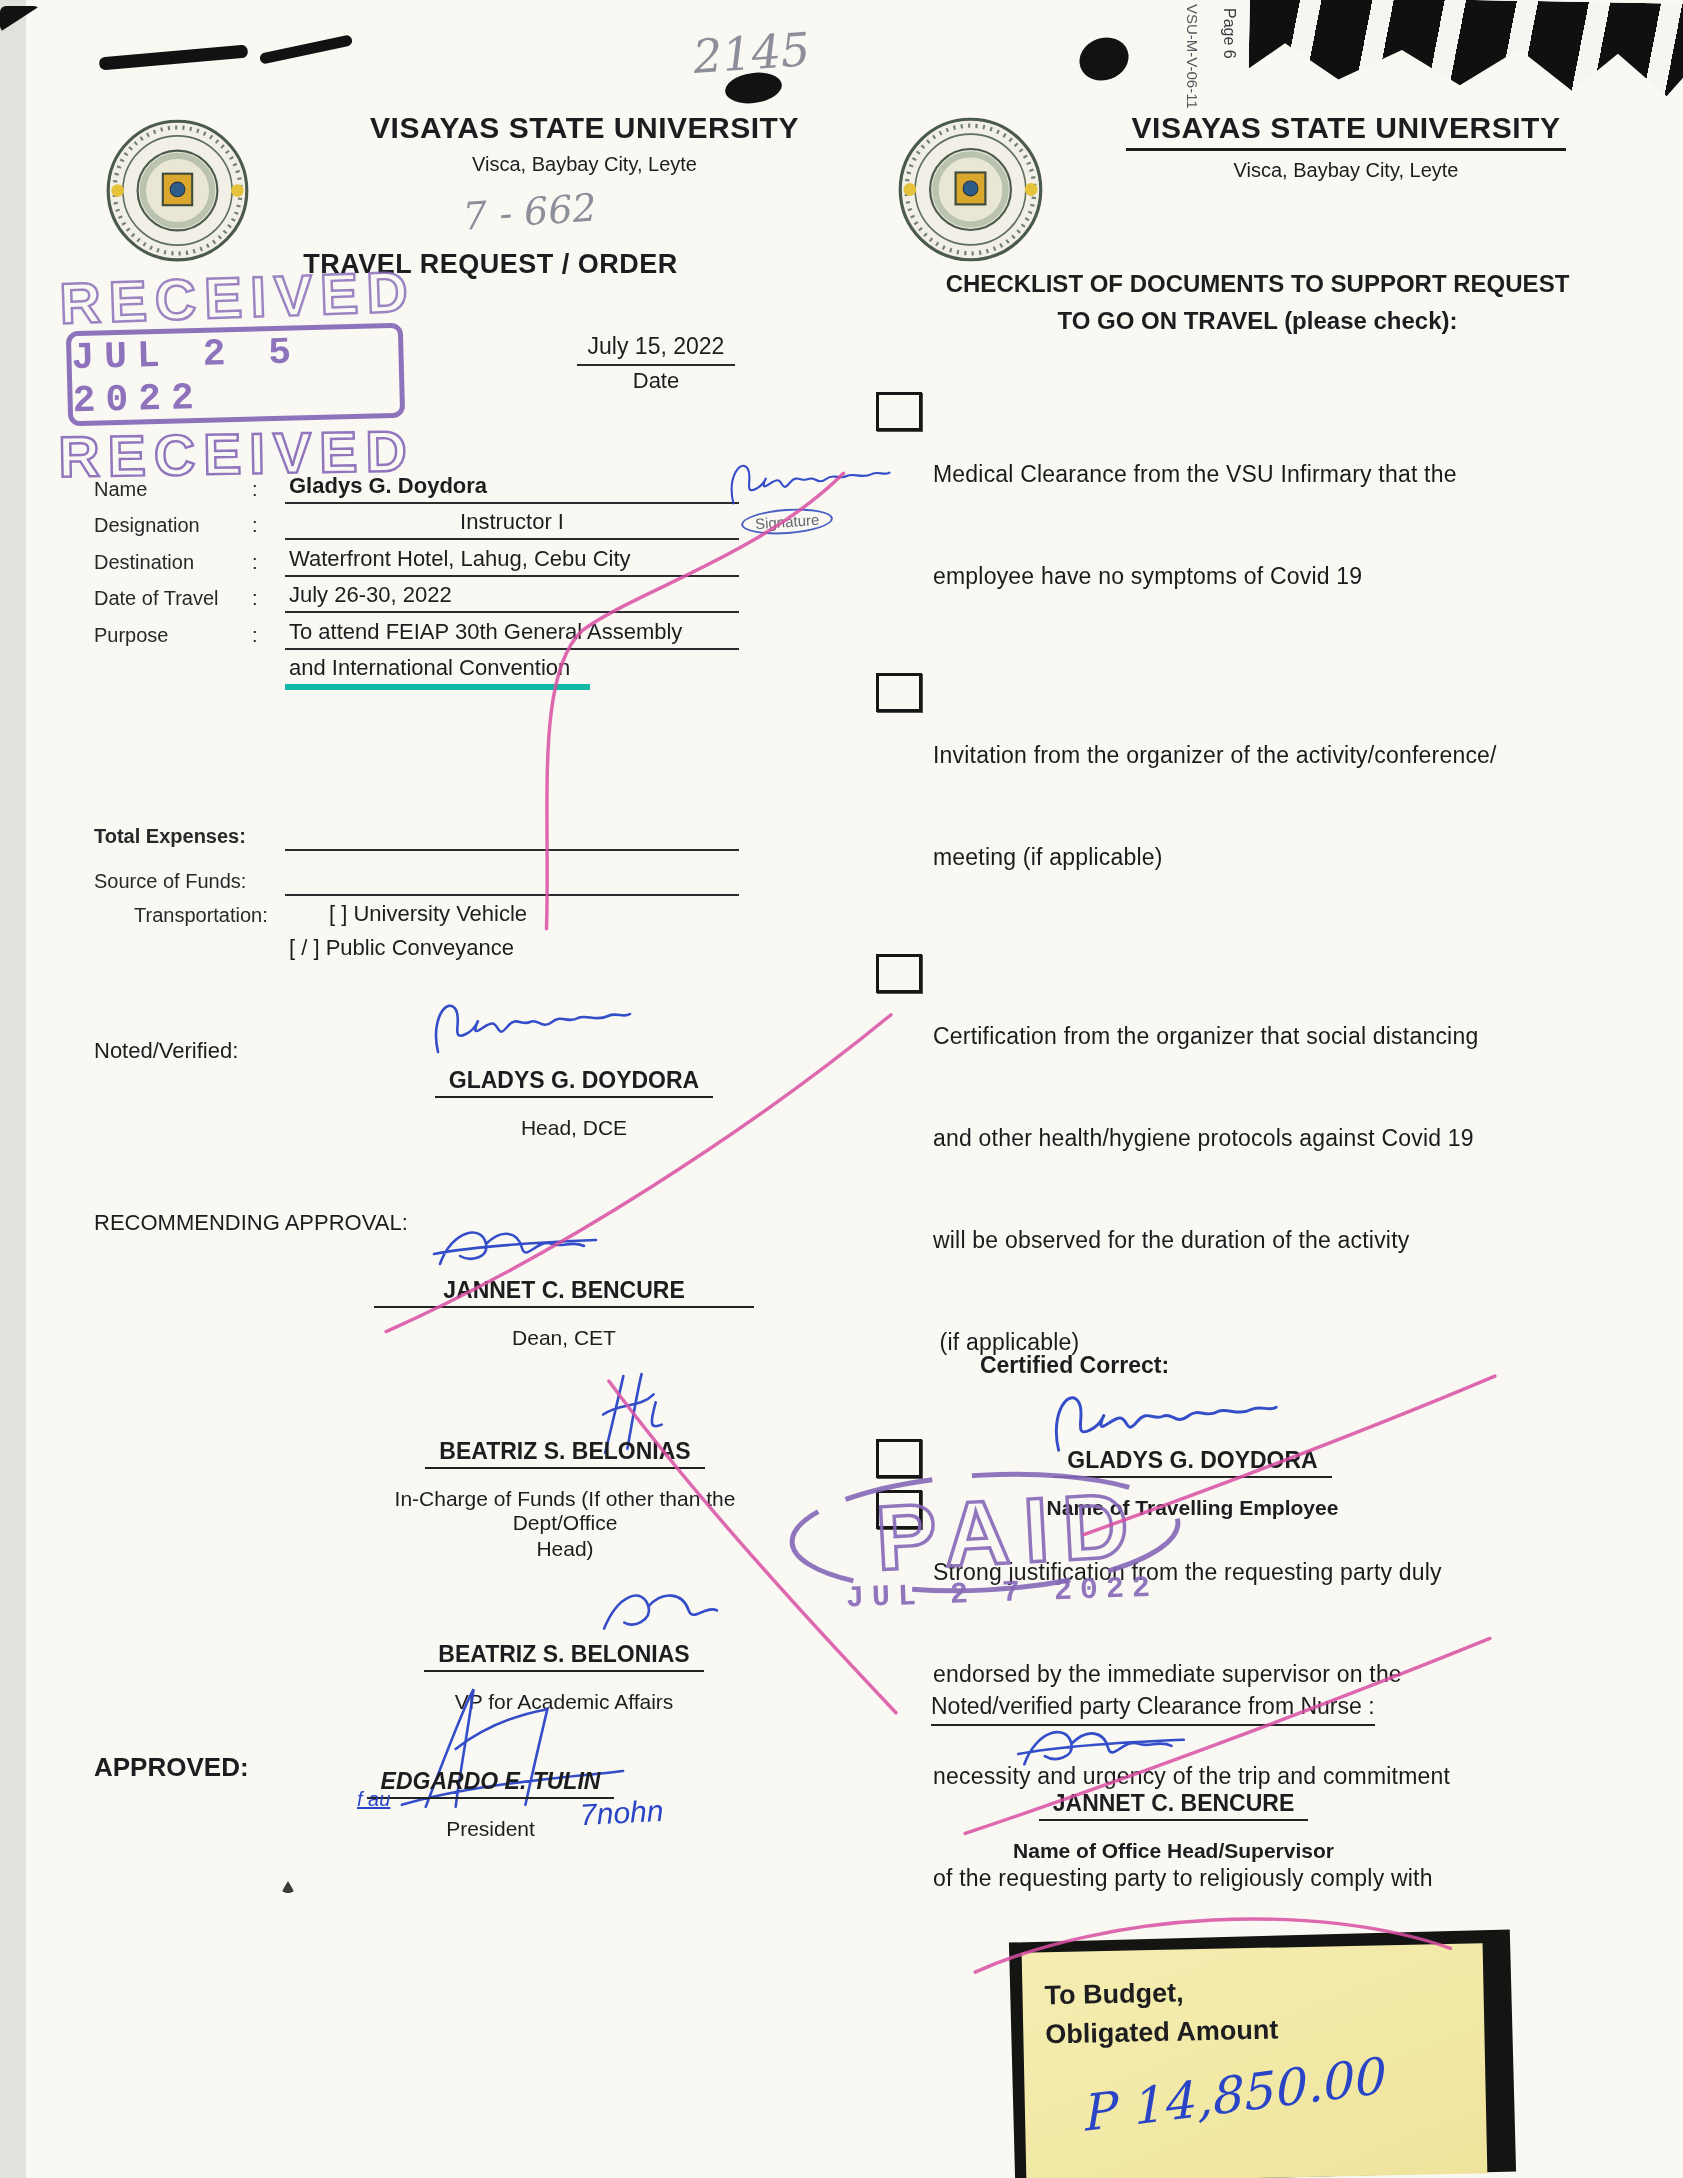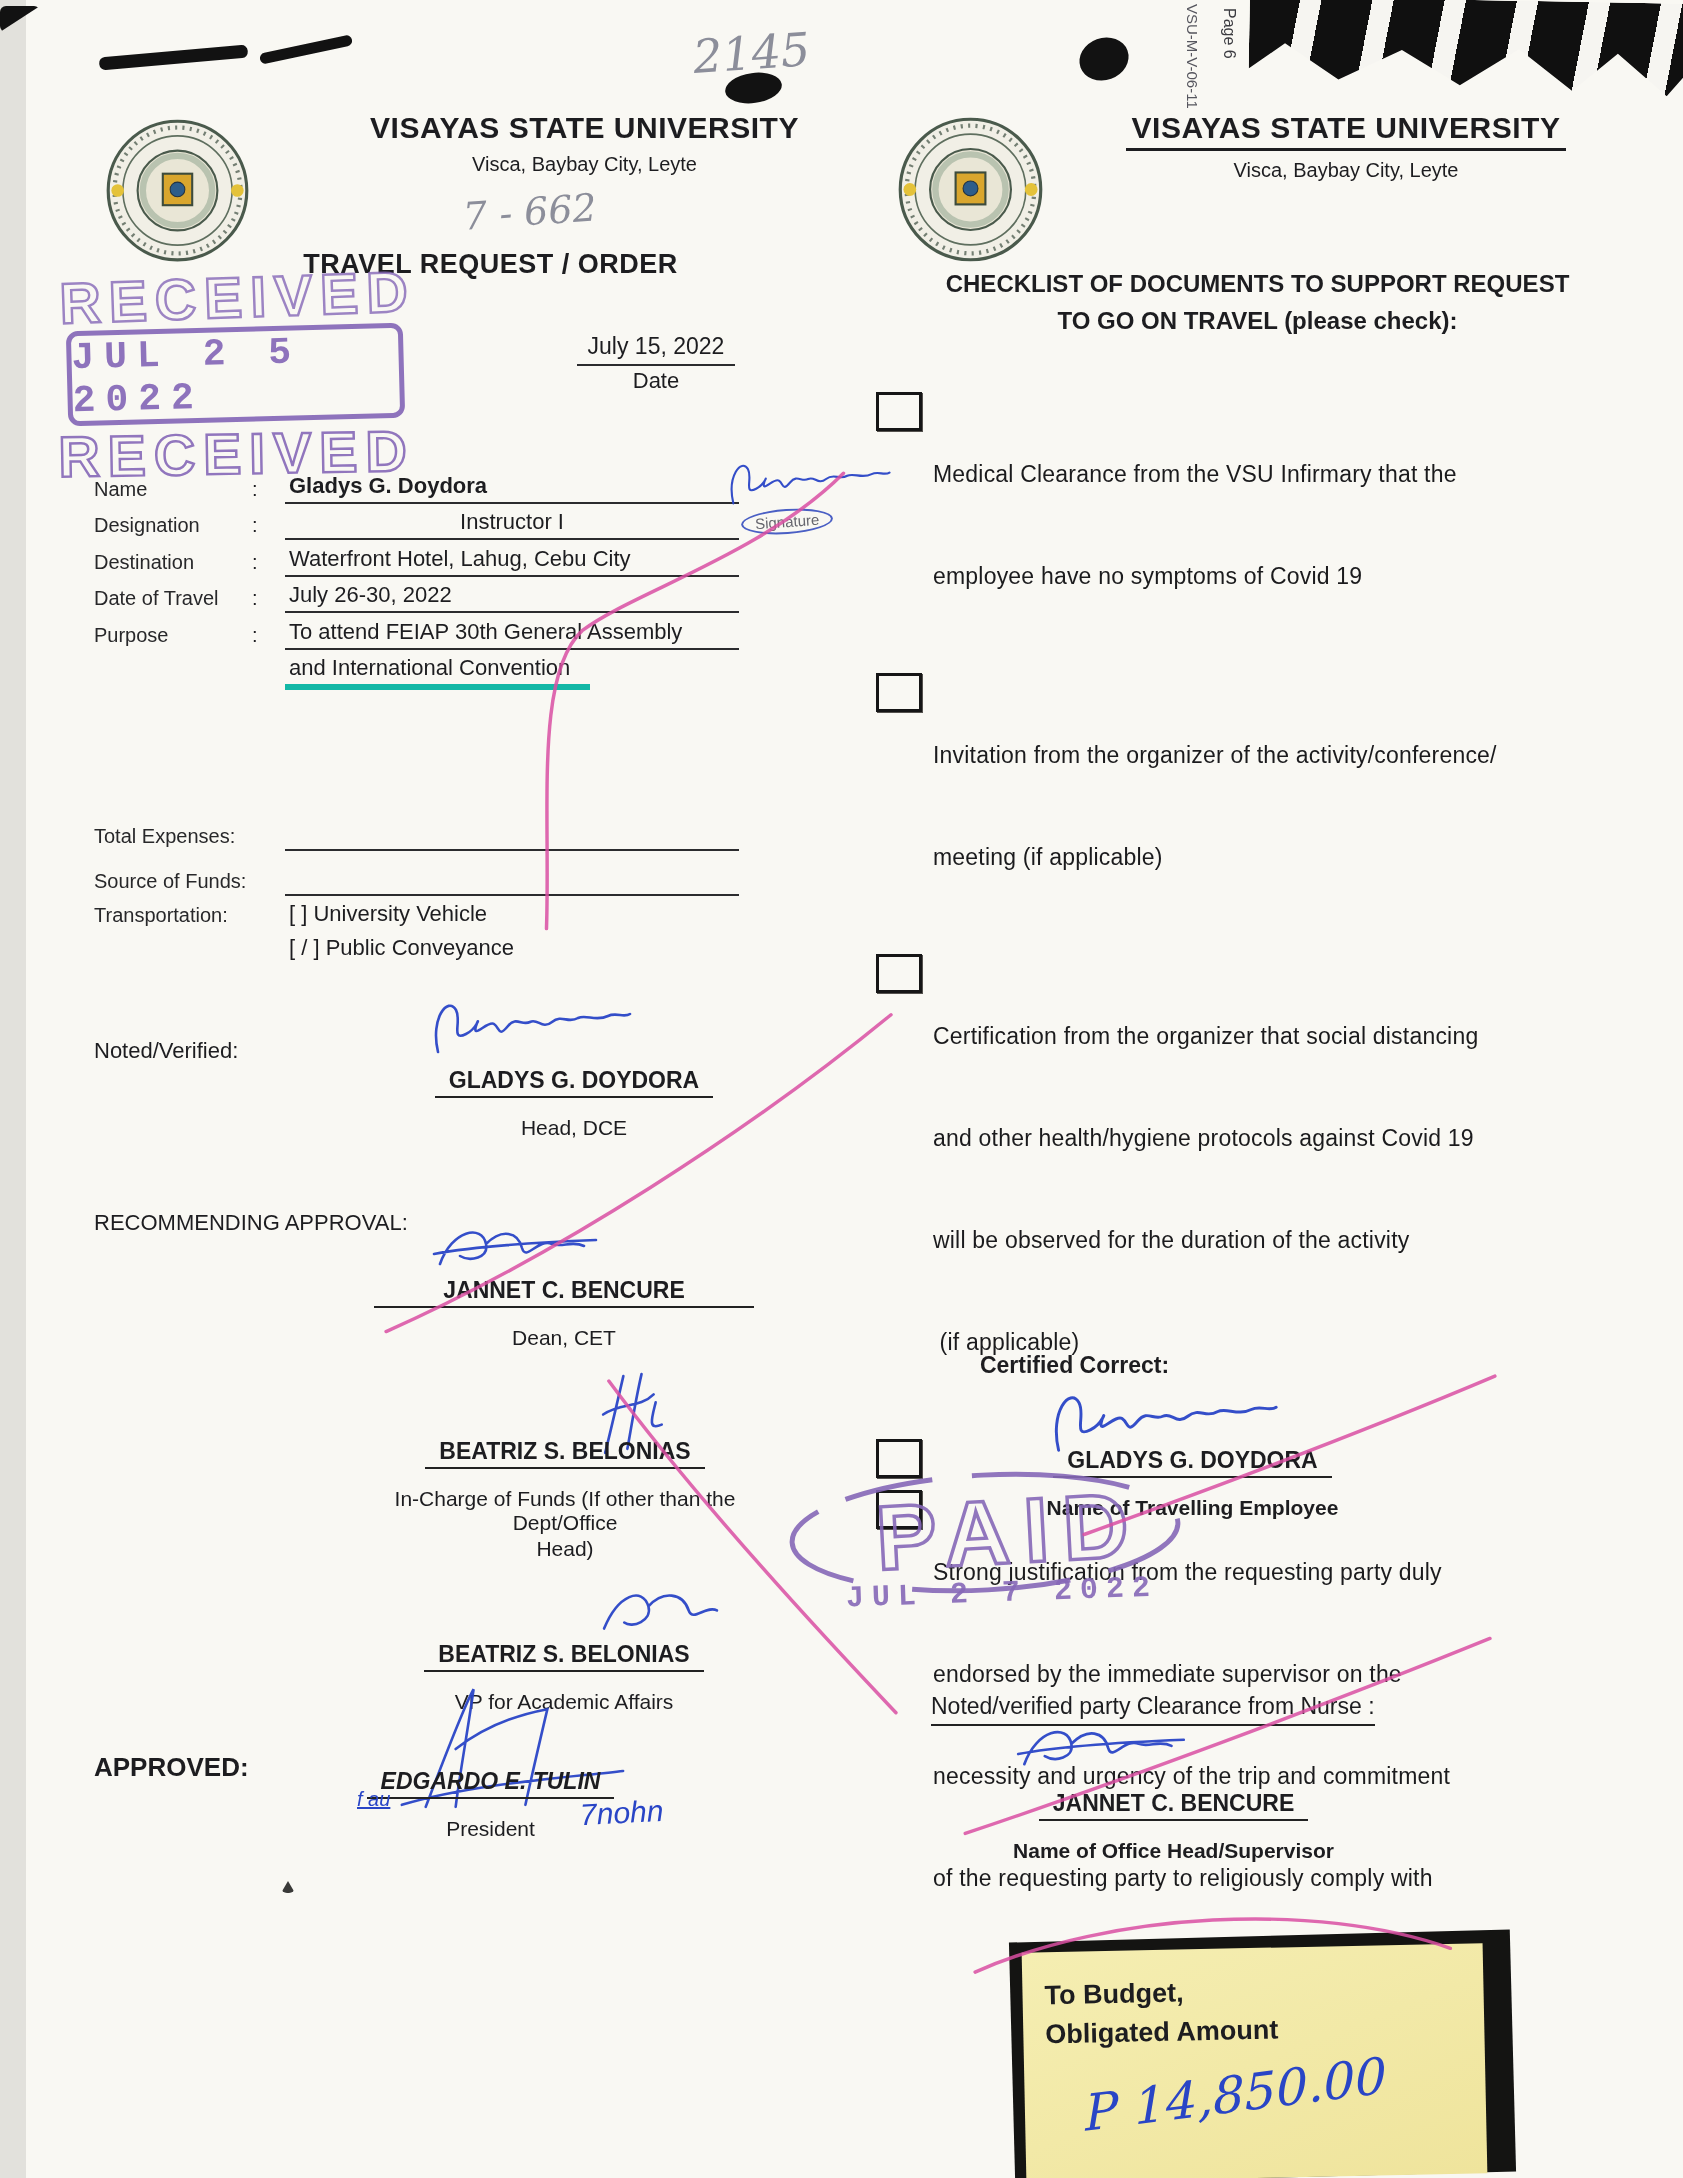--- a/index.html
+++ b/index.html
@@ -112,29 +112,29 @@
     <div class="fval">To attend FEIAP 30th General Assembly</div>
   </div>
   <div class="abs" style="left:285px;top:655px;width:297px;border-bottom:6px solid #14b8a6;font-size:22px;padding:0 4px 3px;">and International Convention</div>
 
   <svg class="sig" style="left:721px;top:453px;" width="176" height="61" viewBox="0 0 210 75">
     <path d="M12,62 C4,28 22,6 30,20 C36,31 24,52 40,44 C52,38 54,24 50,36 C46,50 62,30 68,34 C74,38 72,48 82,36 C90,26 96,36 104,32 C112,28 116,40 126,32 C136,24 142,34 152,28 C160,24 170,32 182,26 C190,22 198,28 204,24"></path>
   </svg>
   <div class="abs" style="left:741px;top:509px;border:2px solid #4a5fc4;border-radius:50%;padding:2px 12px;font-size:15px;color:#66666e;transform:rotate(-4deg);">Signature</div>
 
   <div class="frow" style="top:820px;">
-    <div class="flabel" style="width:191px;">Total Expenses:</div>
+    <div class="flabel" style="width:191px;font-weight:bold;">Total Expenses:</div>
     <div class="fval"></div>
   </div>
   <div class="frow" style="top:865px;">
     <div class="flabel" style="width:191px;">Source of Funds:</div>
     <div class="fval"></div>
   </div>
   <div class="frow" style="top:901px;">
-    <div class="flabel" style="width:191px;">Transportation:</div>
+    <div class="flabel" style="width:191px;margin-left:40px;">Transportation:</div>
     <div class="fval noline">[  ] University Vehicle</div>
   </div>
   <div class="abs" style="left:285px;top:935px;font-size:22px;padding:0 4px;text-align:center;">[ / ] Public Conveyance</div>
 
   <div class="abs" style="left:94px;top:1038px;font-size:22px;">Noted/Verified:</div>
   <svg class="sig" style="left:426px;top:990px;" width="210" height="75" viewBox="0 0 210 75">
     <path d="M12,62 C4,28 22,6 30,20 C36,31 24,52 40,44 C52,38 54,24 50,36 C46,50 62,30 68,34 C74,38 72,48 82,36 C90,26 96,36 104,32 C112,28 116,40 126,32 C136,24 142,34 152,28 C160,24 170,32 182,26 C190,22 198,28 204,24"></path>
   </svg>
   <div class="abs ctr" style="left:356px;top:1067px;width:436px;">
     <div><span class="nline b" style="font-size:23px;">GLADYS G. DOYDORA</span></div>

